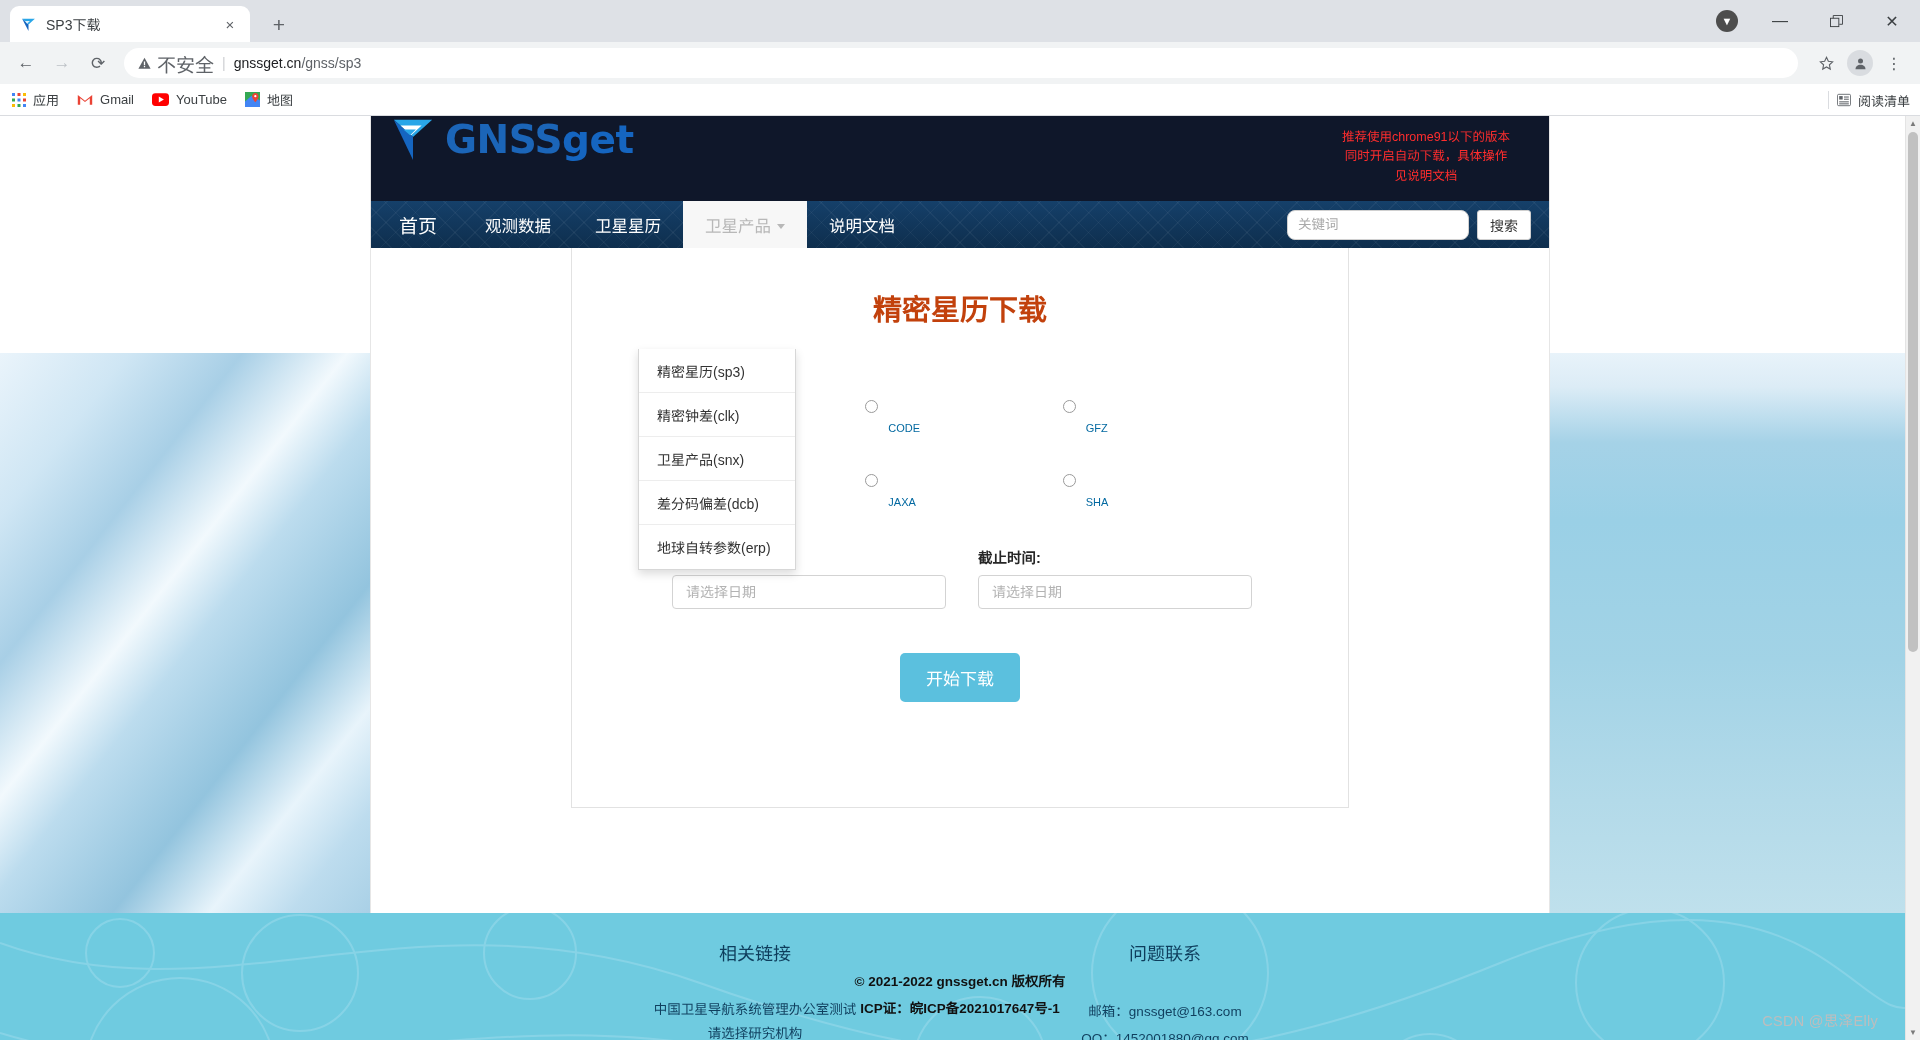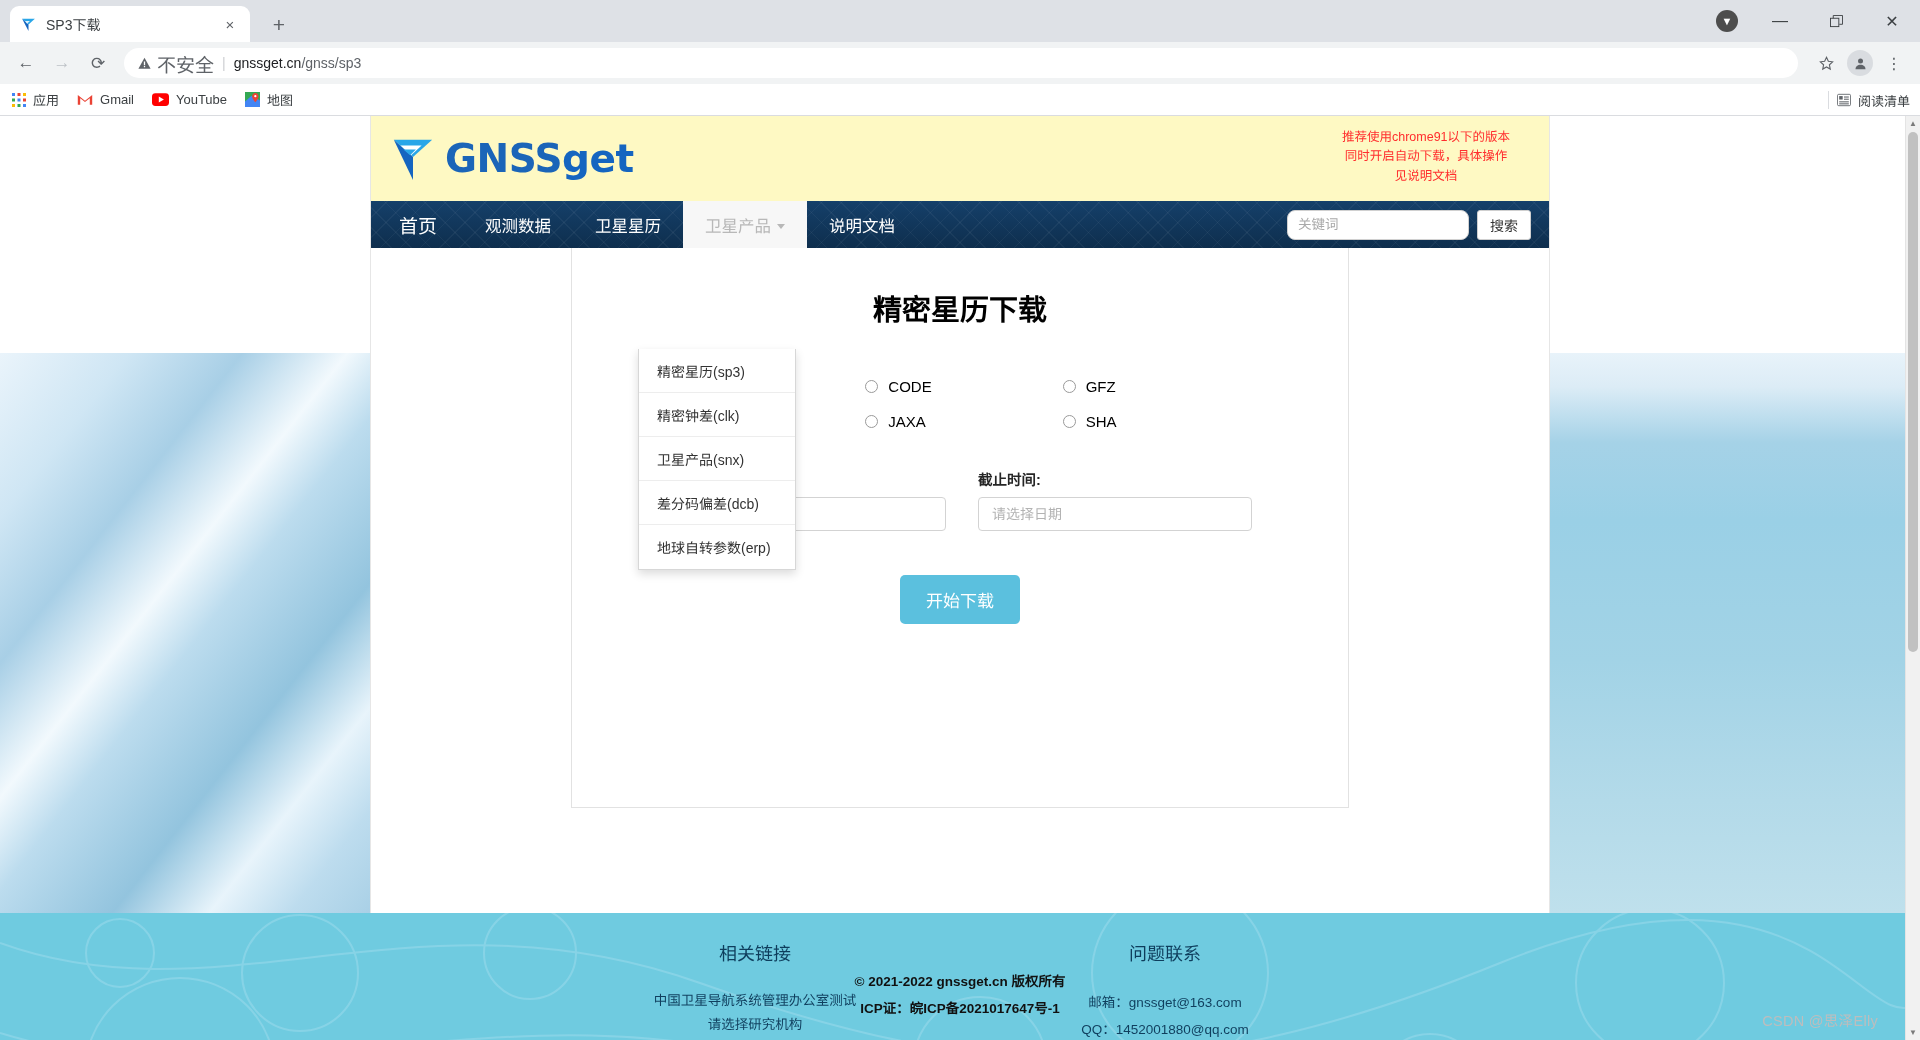--- a/index.html
+++ b/index.html
@@ -136,23 +136,23 @@
 
   
   .site {
     position: absolute;
     left: 371px; top: 0; width: 1178px; bottom: 0;
     background: #fff;
     box-shadow: 0 0 0 1px #e6e6e6;
   }
 
   .site-header {
-    height: 85px; background: #fef9c3;
+    height: 85px; background: #0f172a;
     position: relative;
-    display: flex; align-items: center;
+    display: flex; align-items: flex-start;
     padding-left: 20px;
   }
   .logo-wrap { display: flex; align-items: center; gap: 10px; }
   .logo-mark { width: 44px; height: 46px; display:block; }
   .logo-text {
     font-size: 39px; font-weight: bold; letter-spacing: -0.5px;
     font-family: "DejaVu Sans", sans-serif;
   }
   .logo-gnss { color: #1b65b8; }
   .logo-get { color: #1565c0; }
@@ -254,21 +254,21 @@
     margin: 0 auto;
     width: 778px;
     min-height: 560px;
     background: #ffffff;
     border: 1px solid #e2e2e2;
     border-top: none;
     padding-top: 38px;
   }
   .page-title {
     text-align: center;
-    color: #000000;
+    color: #c2410c;
     font-size: 29px; font-weight: bold;
     margin-bottom: 50px;
   }
   .form-label {
     text-align: center;
     font-size: 15px; font-weight: bold; color: #262626;
     margin-bottom: 26px;
   }
   .radio-grid {
     display: grid;
@@ -276,21 +276,21 @@
     row-gap: 18px;
     padding: 0 88px 0 96px;
     margin-bottom: 38px;
   }
   .radio-cell { display: flex; align-items: center; gap: 10px; }
   .radio-dot {
     width: 13px; height: 13px; border-radius: 50%;
     border: 1px solid #9a9a9a; background: #fff;
     flex: 0 0 13px;
   }
-  .radio-label { font-size: 15px; color: #000000; }
+  .radio-label { font-size: 11px; color: #0369a1; margin-top: 44px; }
 
   .dates {
     display: flex; gap: 32px;
     padding: 0 96px 0 100px;
     margin-bottom: 44px;
   }
   .date-field { flex: 1 1 0; }
   .date-label {
     font-size: 14.5px; font-weight: bold; color: #262626;
     margin-bottom: 8px;
@@ -324,21 +324,21 @@
     position: relative;
     width: 1178px; margin: 0 auto;
     padding-top: 26px;
     display: flex;
     justify-content: center;
     gap: 150px;
   }
   .fcol { text-align: center; color: #0f3f5e; min-width: 260px; }
   .fcol h4 {
     font-size: 18px; font-weight: normal;
-    margin-bottom: 24px; color: #0e3d5c;
+    margin-bottom: 33px; color: #0e3d5c;
   }
   .flink {
     display: block; font-size: 13.5px; line-height: 1.75;
     color: #103f5e; text-decoration: none;
   }
   .fcontact { font-size: 13.5px; line-height: 2.0; color: #103f5e; }
   .copyright {
     position: absolute; left: 0; right: 0; bottom: 18px;
     text-align: center; color: #111111;
     font-size: 13.5px; font-weight: bold; line-height: 2.0;

